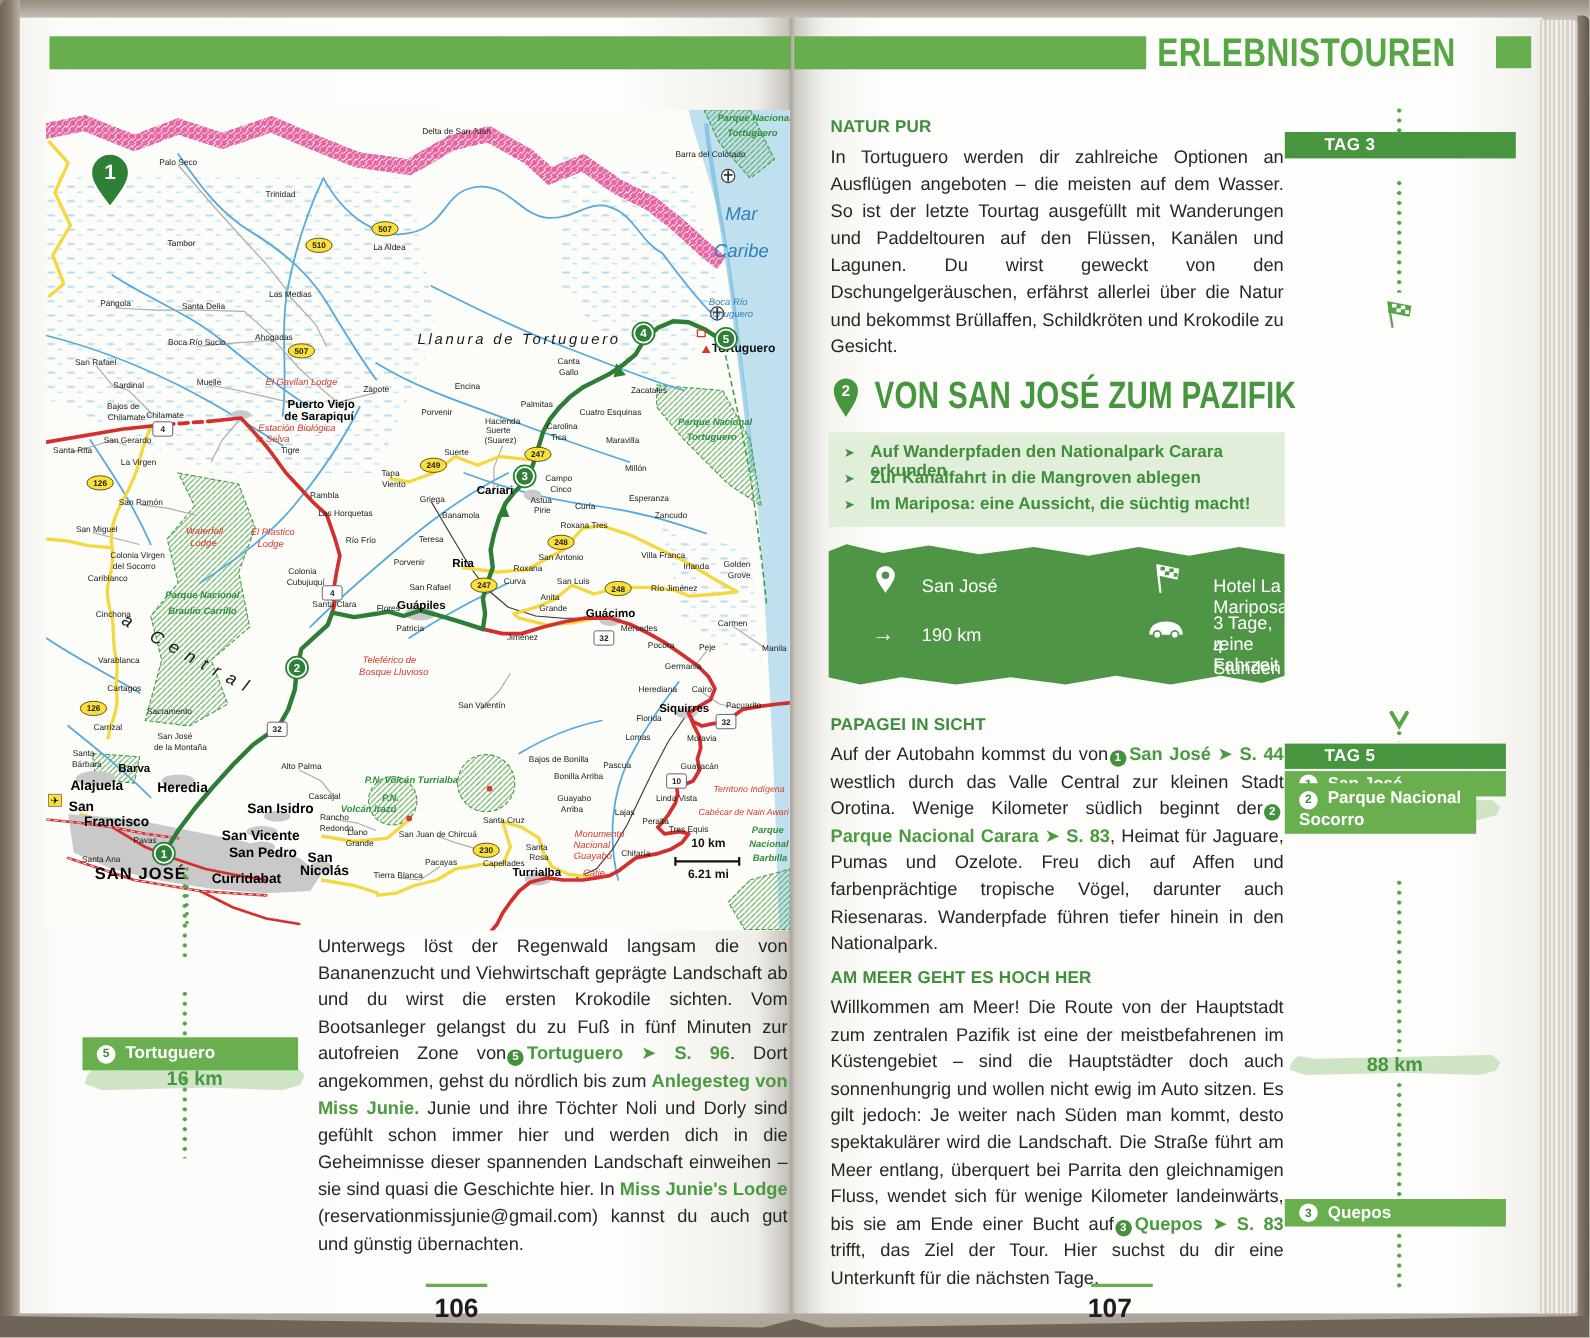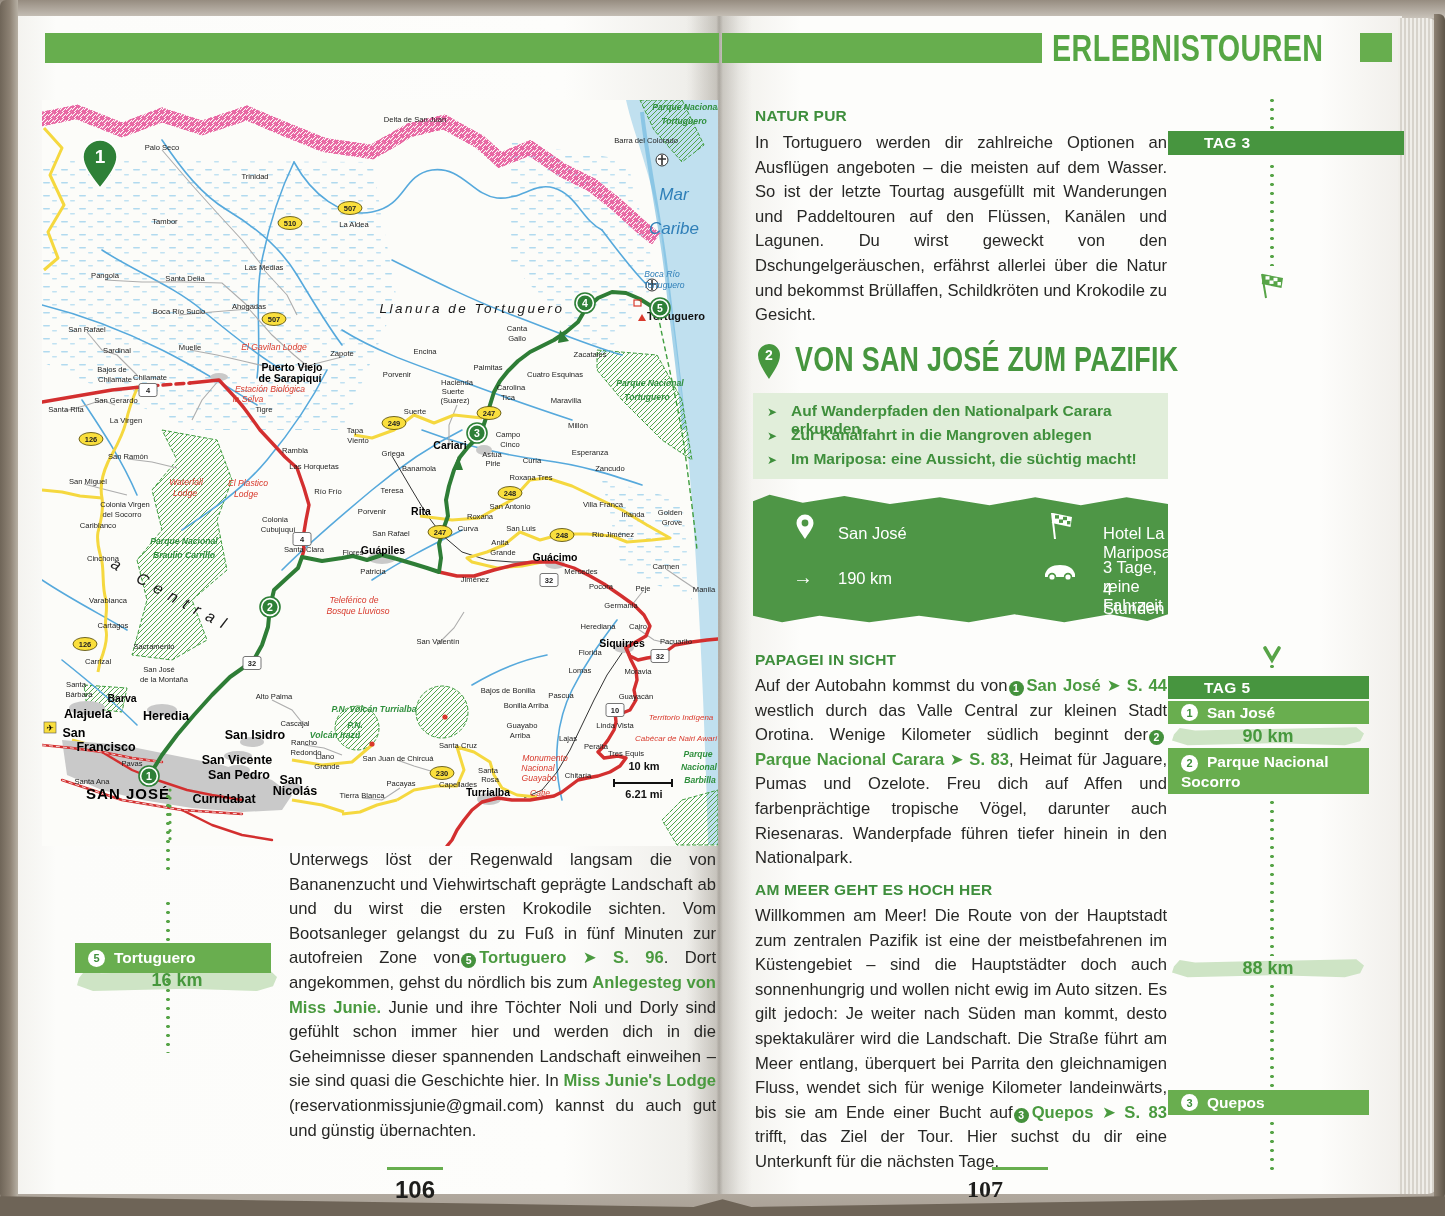--- a/index.html
+++ b/index.html
@@ -606,21 +606,21 @@
     <div class="ib-item" style="left:350px;top:88px;">4 Stunden</div>
   </div>
 
   <div class="gh" style="left:755px;top:651px;">PAPAGEI IN SICHT</div>
   <div class="para" style="left:755px;top:674px;width:412px;"><span class="i">Auf der Autobahn kommst du von</span><span class="rnum">1</span><span class="g">San José ➤ S. 44</span><span class="i"> westlich durch das Valle Central zur kleinen Stadt Orotina. Wenige Kilometer südlich beginnt der</span><span class="rnum">2</span><span class="g">Parque Nacional Carara ➤ S. 83</span><span>, Heimat für Jaguare, Pumas und Ozelote. Freu dich auf Affen und farbenprächtige tropische Vögel, darunter auch Riesenaras. Wanderpfade führen tiefer hinein in den Nationalpark.</span></div>
 
   <div class="gh" style="left:755px;top:881px;">AM MEER GEHT ES HOCH HER</div>
   <div class="para" style="left:755px;top:904px;width:412px;"><span>Willkommen am Meer! Die </span><span class="i">Route von der Hauptstadt zum zentralen Pazifik </span><span>ist eine der meistbefahrenen im Küstengebiet – sind die Hauptstädter doch auch sonnenhungrig und wollen nicht ewig im Auto sitzen. Es gilt jedoch: Je weiter nach Süden man kommt, desto spektakulärer wird die Landschaft. </span><span class="i">Die Straße führt am Meer entlang, überquert bei Parrita den gleichnamigen Fluss, wendet sich für wenige Kilometer landeinwärts, bis sie am Ende einer Bucht auf</span><span class="rnum">3</span><span class="g">Quepos ➤ S. 83</span><span class="i"> trifft,</span><span> das Ziel der Tour. Hier suchst du dir eine Unterkunft für die nächsten Tage.</span></div>
 
   <div class="dotted" style="left:1270px;top:96px;height:36px;"></div>
-  <div class="tagbar" style="left:1168px;top:131px;width:236px;height:24px;">
+  <div class="tagbar" style="left:1168px;top:120px;width:210px;height:24px;">
       <span>TAG 3</span>
     </div>
   <div class="dotted" style="left:1270px;top:162px;height:104px;"></div>
   <svg style="position:absolute;left:1256px;top:268px;" width="30" height="32" viewBox="0 0 30 32">
     <path d="M6,6 L10,30" stroke="#57a447" stroke-width="2"></path>
     <path d="M7,6 L27,10 L25.5,20 L5.8,16 Z" fill="#57a447"></path>
     <rect x="9.5" y="8.2" width="4" height="3.4" fill="#fff"></rect>
       <rect x="17.5" y="9.8" width="4" height="3.4" fill="#fff"></rect>
     <rect x="13.5" y="12.5" width="4" height="3.4" fill="#fff"></rect>
       <rect x="21.5" y="14" width="3.4" height="3.4" fill="#fff"></rect>
@@ -633,30 +633,30 @@
   <div class="tagbar" style="left:1168px;top:676px;width:201px;height:23px;">
       <span>TAG 5</span>
     </div>
   <div class="stopbar" style="left:1168px;top:701px;width:201px;height:23px;">
     <span class="snum">1</span>
     <span>San José</span>
   </div>
   <div class="brush" style="left:1172px;top:726px;width:192px;height:20px;">
       <span>90 km</span>
     </div>
-  <div class="stopbar2" style="left:1168px;top:748px;width:201px;height:46px;">
+  <div class="stopbar2" style="left:1168px;top:712px;width:174px;height:46px;">
     <span class="snum">2</span><span>Parque Nacional</span><br>
     <span>Socorro</span>
   </div>
   <div class="dotted" style="left:1270px;top:798px;height:158px;"></div>
   <div class="brush" style="left:1172px;top:958px;width:192px;height:20px;">
       <span>88 km</span>
     </div>
   <div class="dotted" style="left:1270px;top:982px;height:106px;"></div>
   <div class="stopbar" style="left:1168px;top:1090px;width:201px;height:25px;">
     <span class="snum">3</span>
     <span>Quepos</span>
   </div>
   <div class="dotted" style="left:1270px;top:1119px;height:56px;"></div>
 
   <div class="fline" style="left:992px;top:1167px;"></div>
-  <div class="fnum" style="left:950px;top:1176px;font-family:Liberation Serif, serif;">107</div>
+  <div class="fnum" style="left:974px;top:1176px;">107</div>
 </div>
 
 </body></html>

